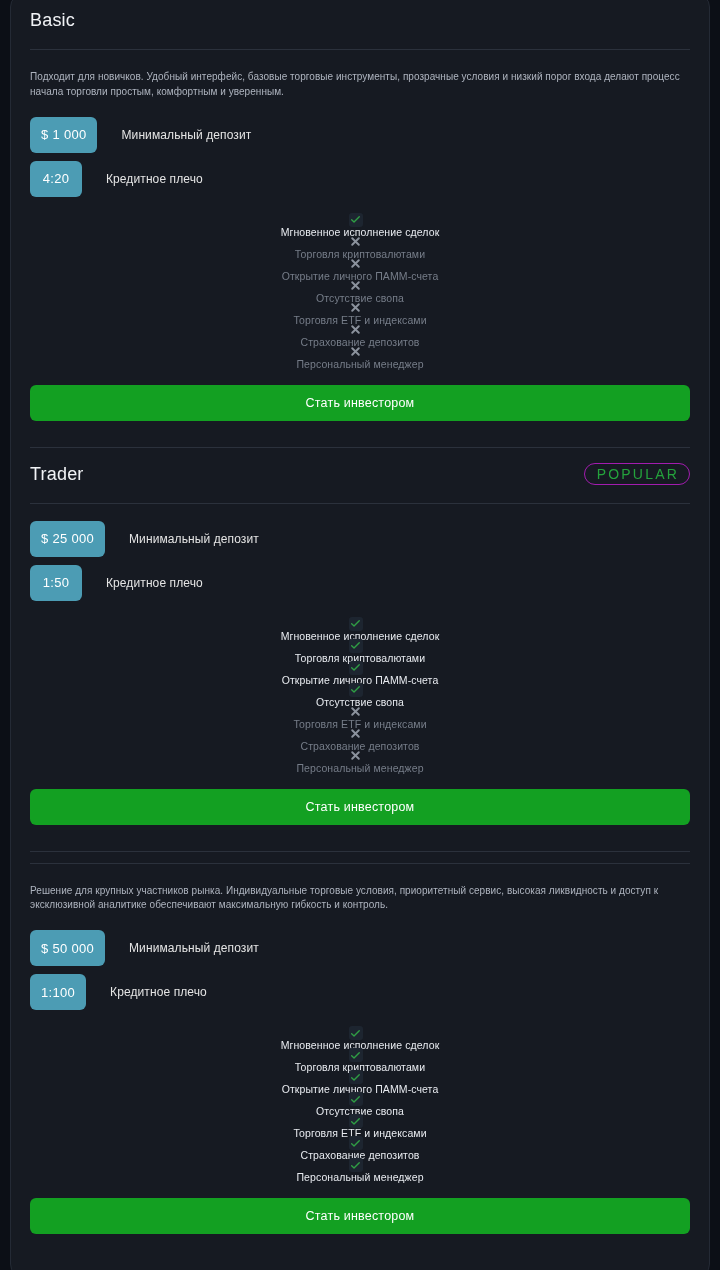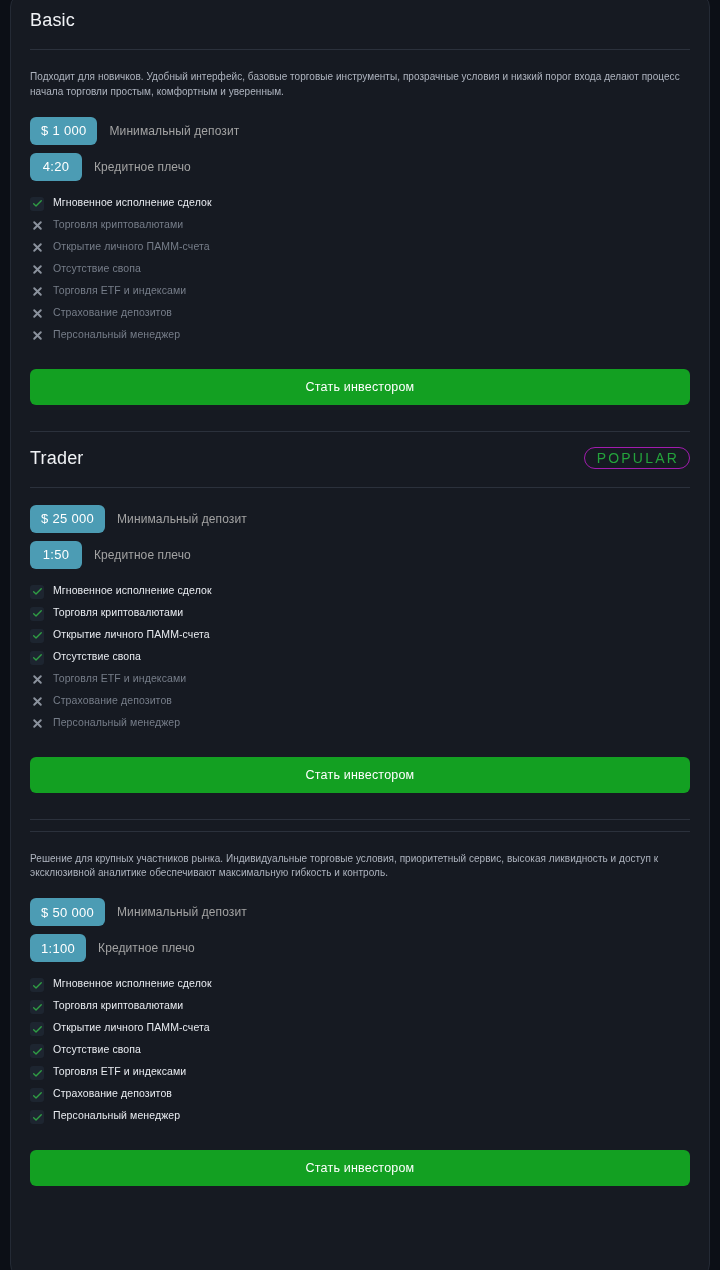--- a/index.html
+++ b/index.html
@@ -84,43 +84,45 @@
     display: flex;
     align-items: center;
     margin-bottom: 8px;
   }
 
   .spec-pill {
     background: #4c9cb4;
     color: #ffffff;
     font-size: 13px;
     border-radius: 6px;
-    height: 28px;
+    height: 36px;
     min-width: 52px;
     padding: 0 11px;
     display: flex;
     align-items: center;
     justify-content: center;
     letter-spacing: .3px;
     white-space: nowrap;
   }
 
   .spec-label {
     font-size: 12px;
-    color: #a3a3a3;
-    margin-left: 12px;
+    color: #e5e5e5;
+    margin-left: 24px;
     letter-spacing: .1px;
   }
 
   
   .features { margin-top: 16px; }
 
   .feature {
     display: flex;
+    align-items: center;
     height: 22px;
+    flex-direction: column;
   }
 
   .feat-icon {
     width: 14px;
     height: 14px;
     border-radius: 3px;
     flex: 0 0 14px;
     display: flex;
     align-items: center;
     justify-content: center;

